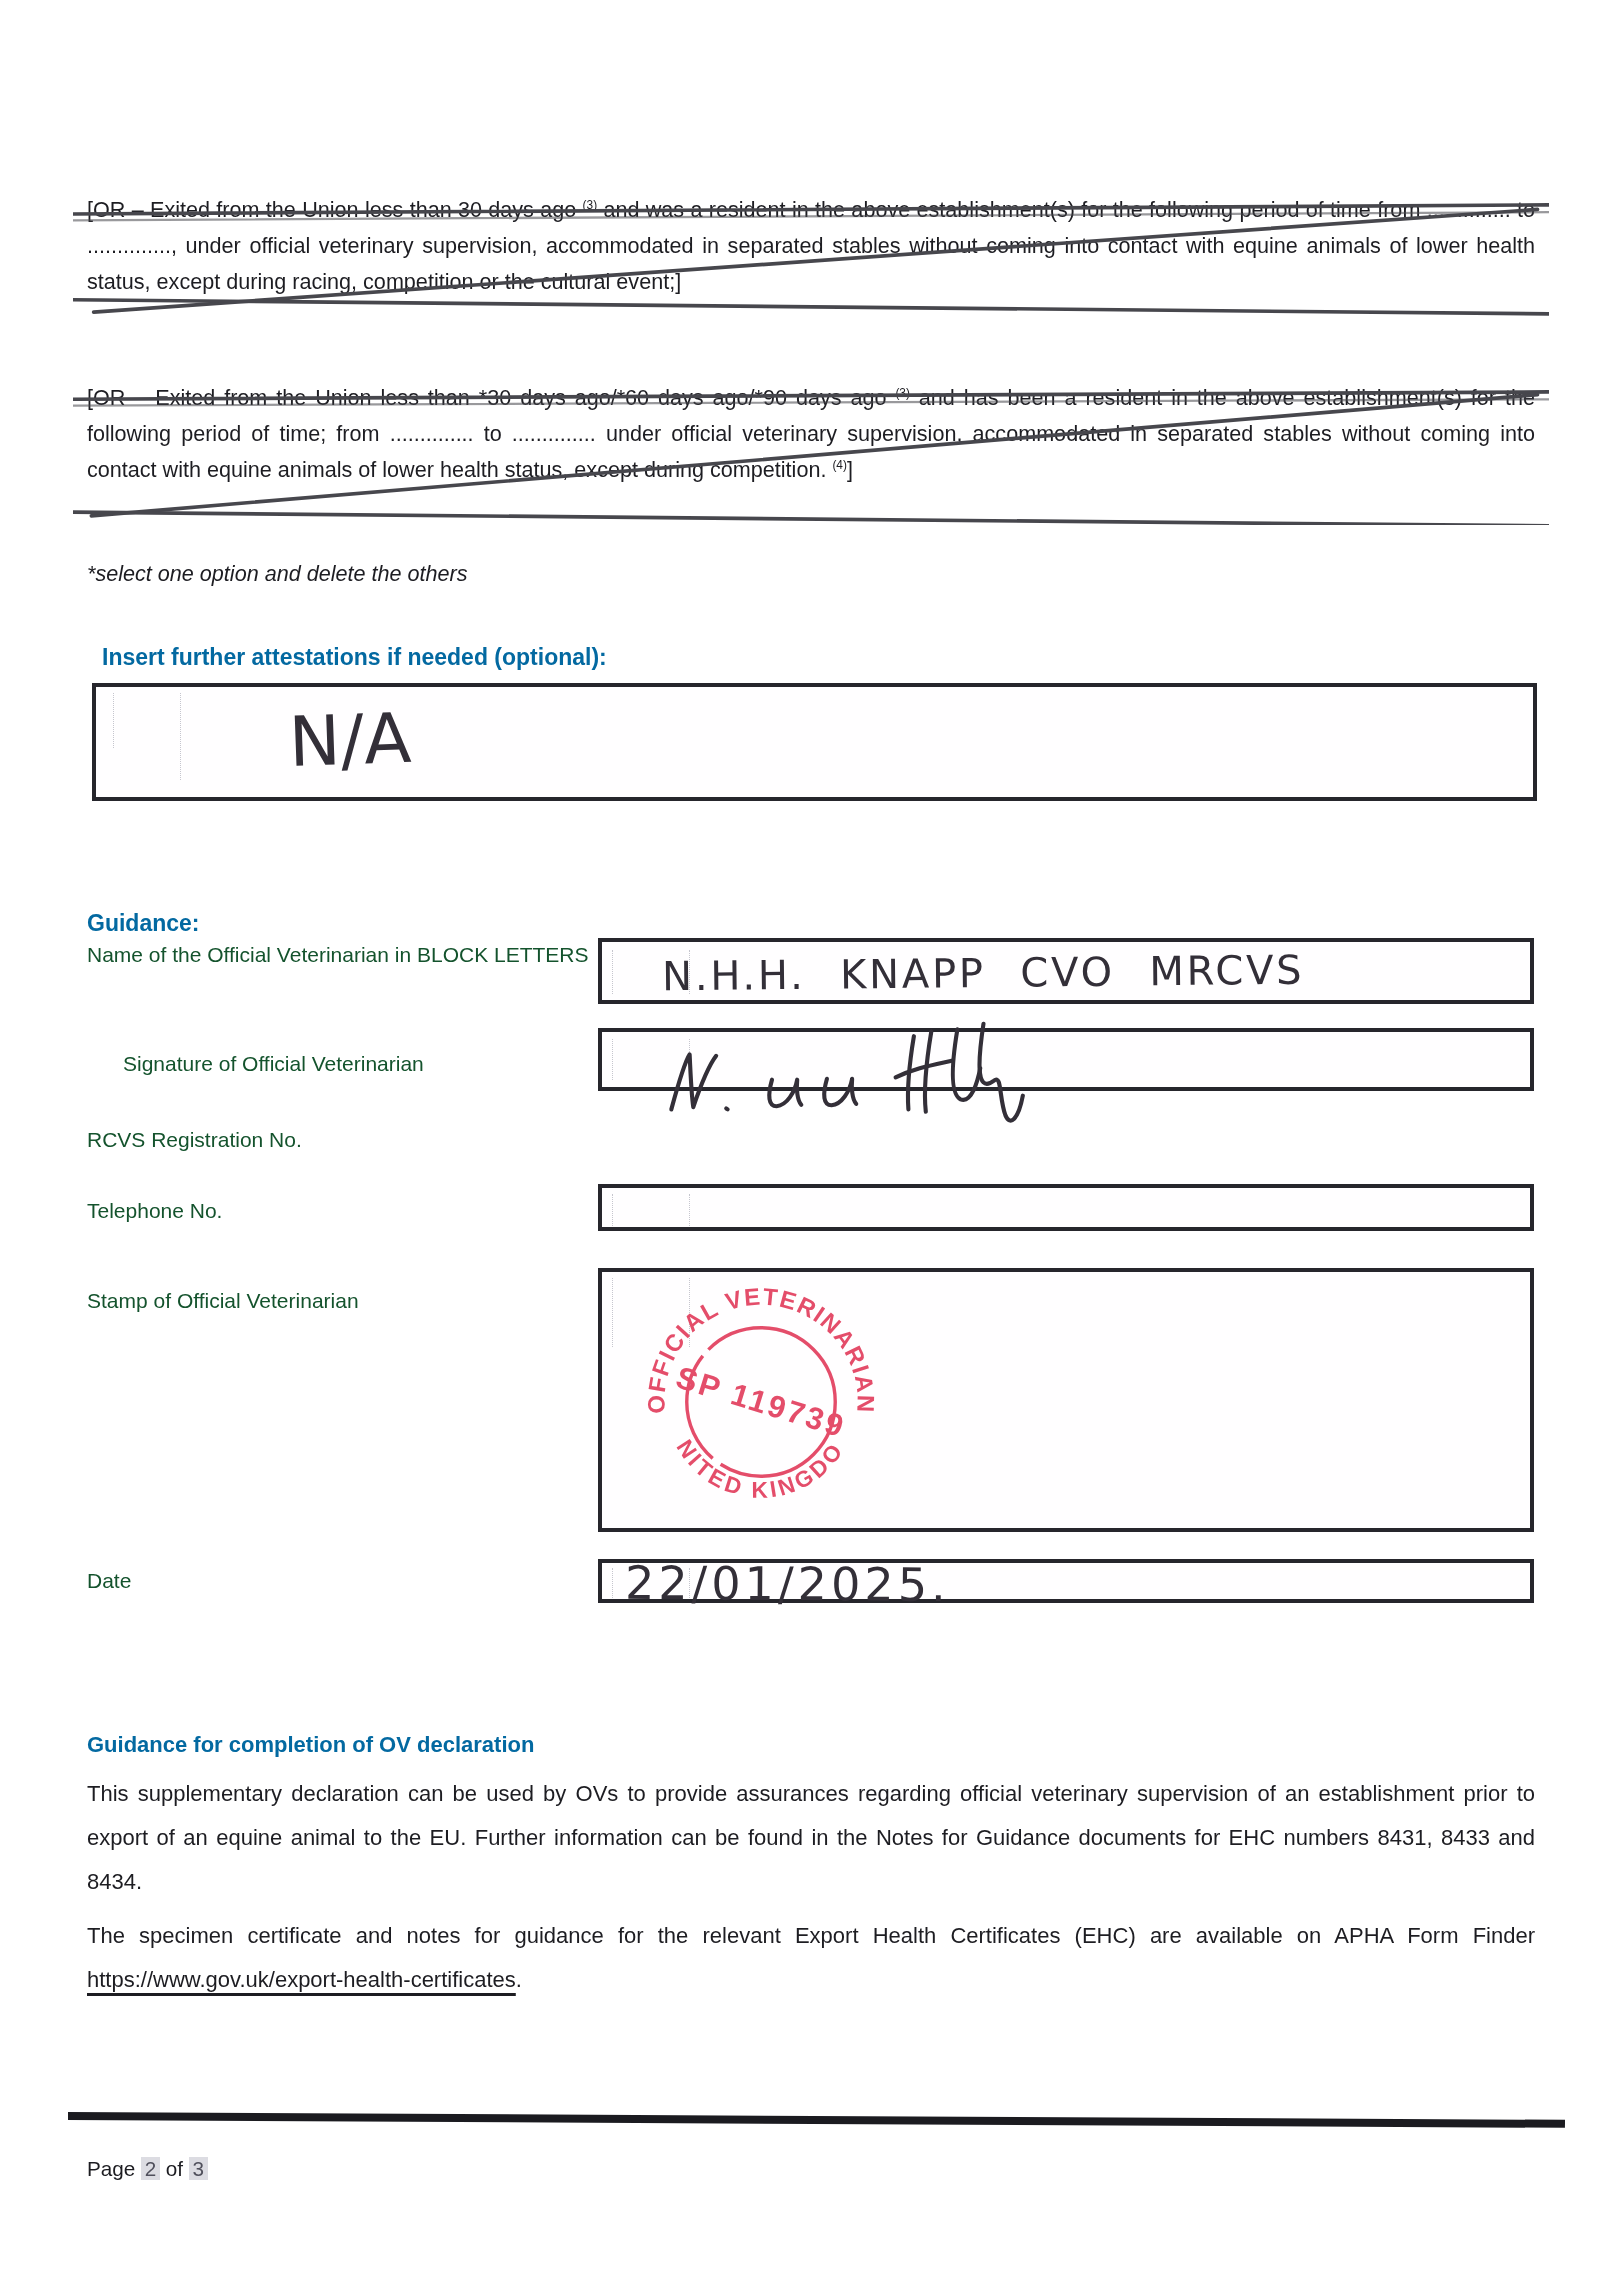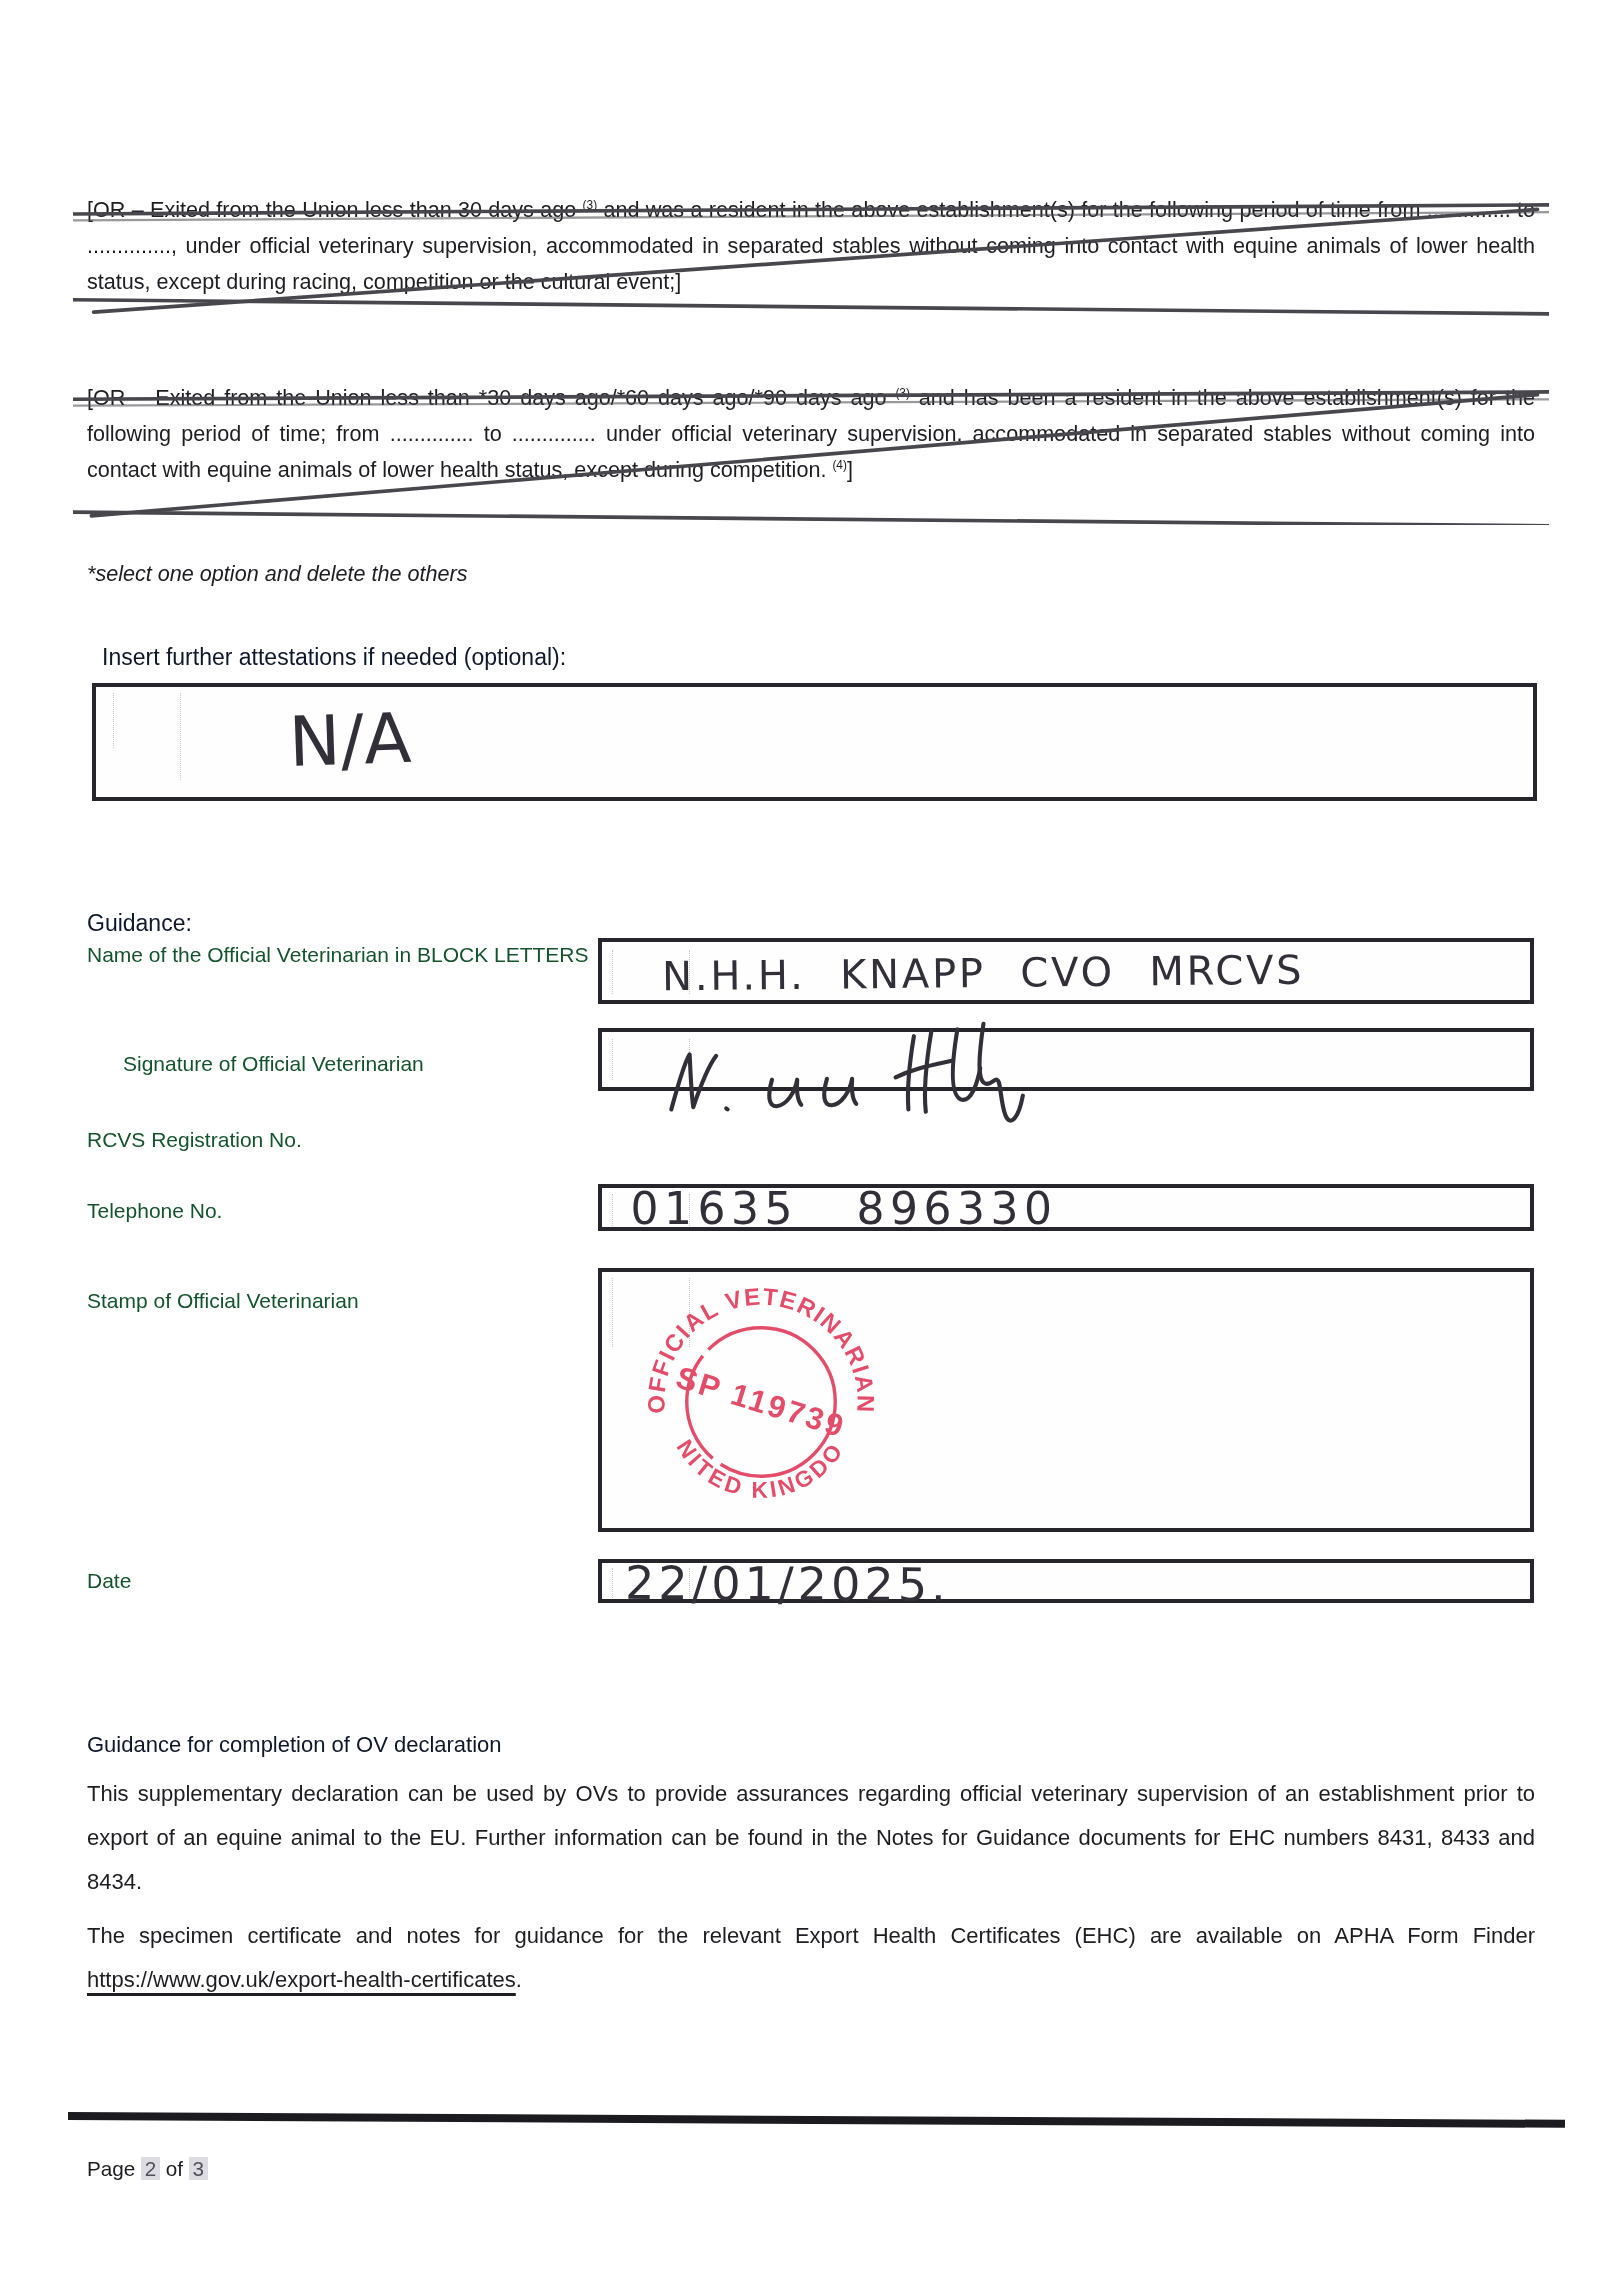--- a/index.html
+++ b/index.html
@@ -3,21 +3,21 @@
 <meta charset="utf-8">
 <style>
   html,body{margin:0;padding:0;background:#ffffff;}
   .page{position:relative;width:1614px;height:2295px;background:#ffffff;overflow:hidden;
         font-family:"Liberation Sans", sans-serif;color:#1c1c21;}
   .abs{position:absolute;}
   
   .para{font-size:21.6px;line-height:36px;text-align:justify;color:#1d1d22;}
   .para sup{font-size:0.55em;vertical-align:super;line-height:0;}
   .note{font-size:21.6px;color:#1d1d22;}
-  .h-bold{font-size:23px;font-weight:400;color:#0f172a;}
+  .h-bold{font-size:23px;font-weight:700;color:#0369a1;}
   .label{font-size:21px;color:#14532d;line-height:32px;}
   
   .strikes{position:absolute;left:-13.8px;top:0;width:1476px;height:100%;pointer-events:none;}
   .strikes line{stroke:#47474d;stroke-width:8;stroke-linecap:round;}
   .strikes line.thin{stroke-width:5;opacity:.55;}
   
   .fbox{position:absolute;border:4.1px solid #26262c;background:#fffeff;box-sizing:border-box;}
   .dm{position:absolute;width:0;border-left:1.8px dotted #c6c6ce;}
   
   .hand{font-family:"DejaVu Sans", sans-serif;color:#332f38;white-space:pre;}
@@ -102,21 +102,20 @@
       <path d="M712,28 C702,95 692,185 735,152 C752,138 746,190 760,228 C770,252 788,238 798,185"></path>
     </svg>
   </div>
 
   <div class="label abs" style="left:87px;top:1124px;">RCVS Registration No.</div>
 
   <div class="label abs" style="left:87px;top:1195px;">Telephone No.</div>
   <div class="fbox" style="left:598px;top:1184px;width:936px;height:47px;overflow:visible;">
     <span class="dm" style="left:10px;top:5.5px;height:32px;"></span>
     <span class="dm" style="left:87px;top:5.5px;height:32px;"></span>
-    <div class="hand hand-num abs" style="left:28.5px;top:-4.6px;">01635   896330</div>
   </div>
 
   <div class="label abs" style="left:87px;top:1285px;">Stamp of Official Veterinarian</div>
   <div class="fbox" style="left:598px;top:1268px;width:936px;height:264px;">
     <span class="dm" style="left:10px;top:6.4px;height:69px;"></span>
     <span class="dm" style="left:87px;top:6.4px;height:69px;"></span>
     <svg class="stamp-wrap abs" style="left:34px;top:4.6px;width:250px;height:250px;" viewBox="0 0 660 660">
       <defs>
         <path id="arcTop" d="M 88,409 A 255,255 0 1 1 572,409"></path>
         <path id="arcBot" d="M 103,440 A 252,252 0 0 0 557,440"></path>

